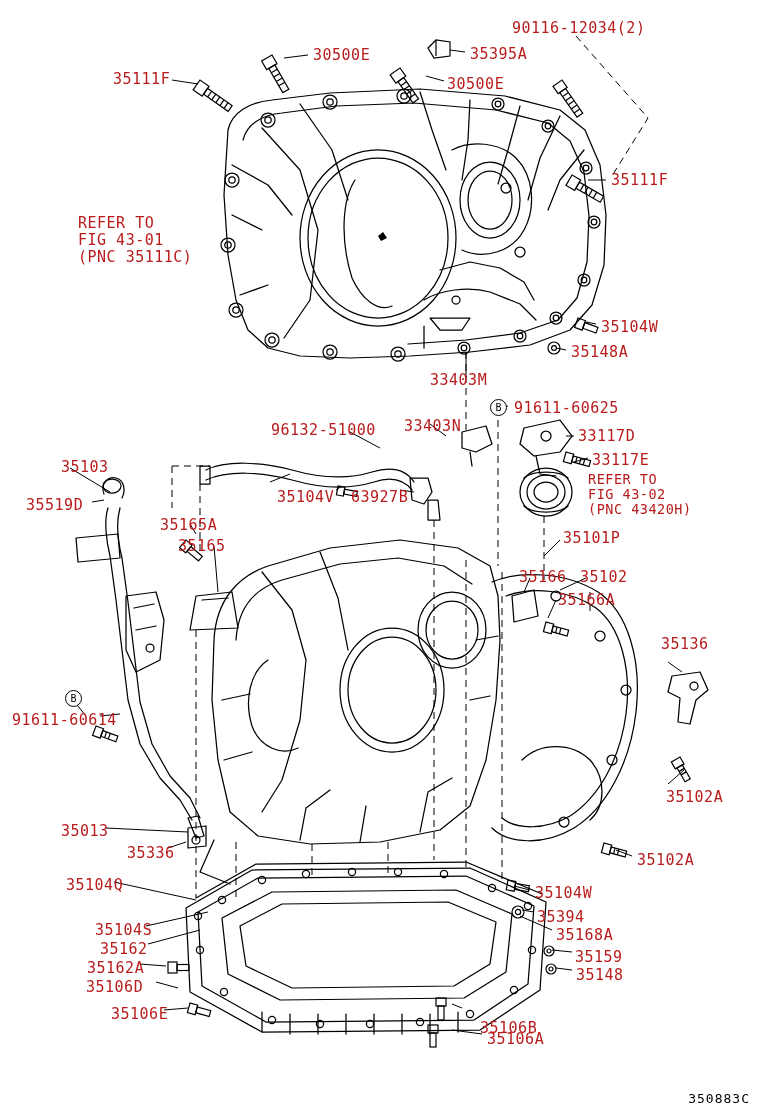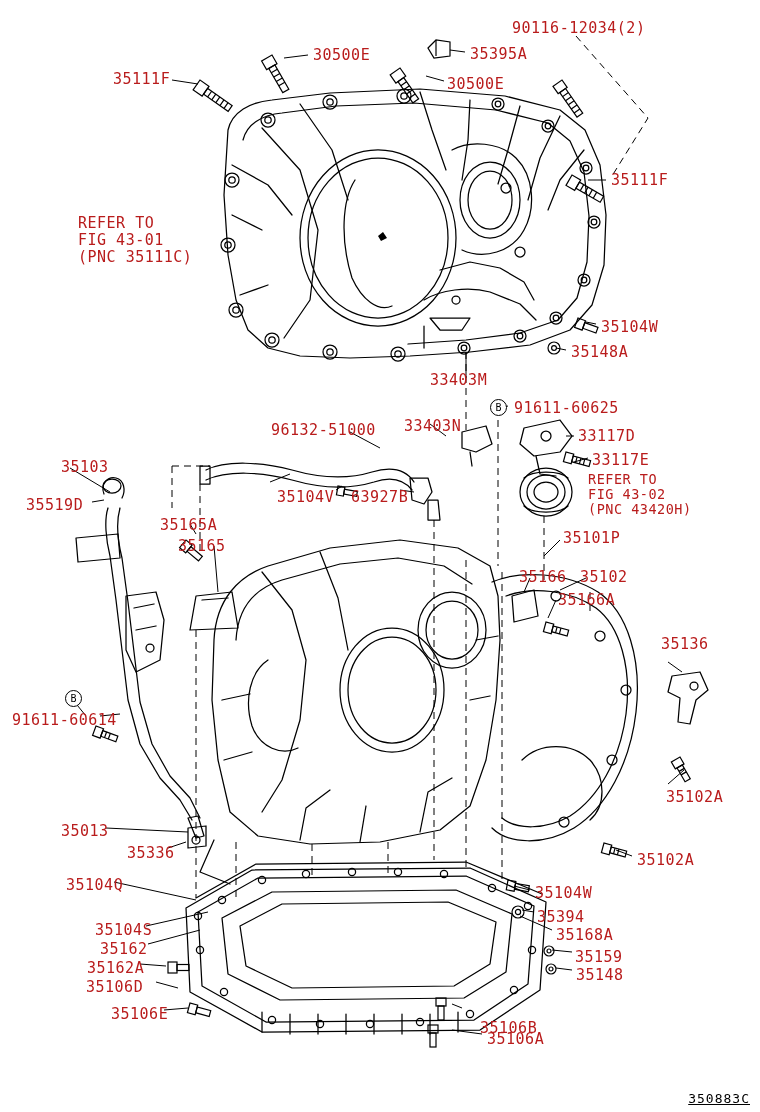--- a/index.html
+++ b/index.html
@@ -49,21 +49,20 @@
     line-height: 15px;
     background: #fff;
   }
   #footer-code {
     position: absolute;
     right: 10px;
     bottom: 6px;
     font-size: 13px;
     font-family: "DejaVu Sans Mono", monospace;
     letter-spacing: 1px;
-    text-decoration: underline;
   }
 </style>
 </head>
 <body>
 
 <div id="page">
 
   <svg class="art" viewBox="0 0 760 1112" xmlns="http://www.w3.org/2000/svg">
     <g fill="none" stroke="#000" stroke-width="1.25" stroke-linejoin="round" stroke-linecap="round">
 

